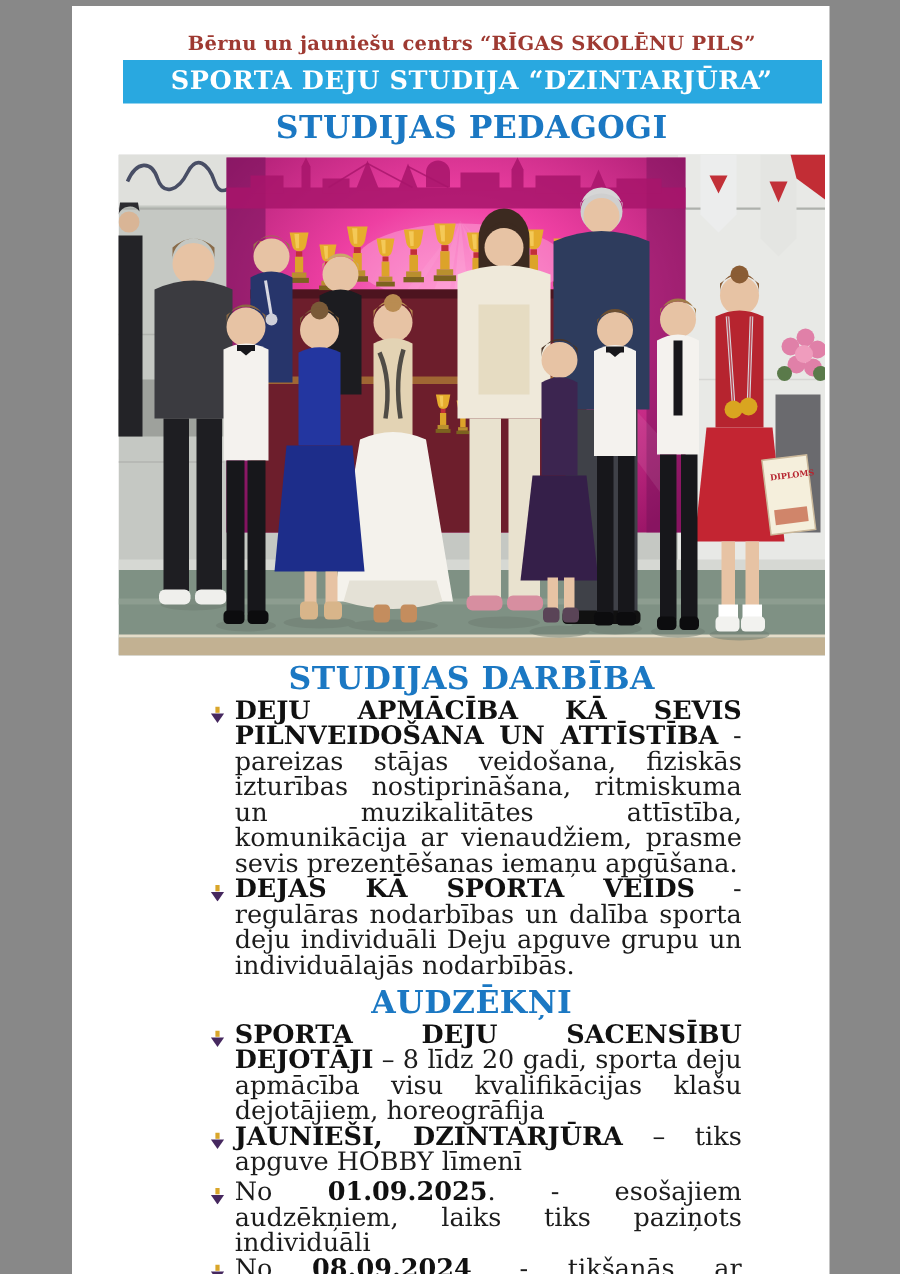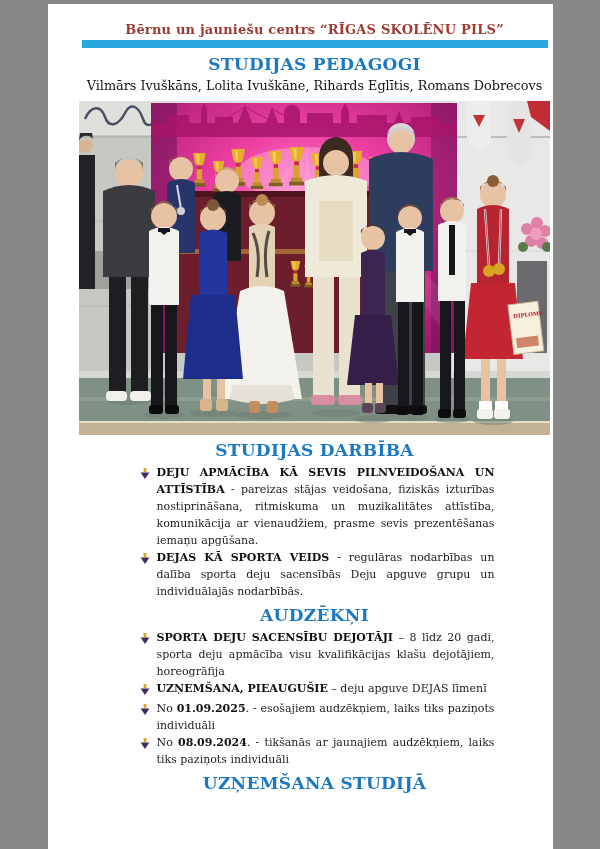--- a/index.html
+++ b/index.html
@@ -11,49 +11,49 @@
   .org-line{
     padding-top:18px;text-align:center;font-size:13px;font-weight:bold;
     color:#9e3a32;line-height:16px;letter-spacing:.2px;
   }
   .banner{
     margin:2px 5px 0 5px;background:#29a8e0;color:#ffffff;
     text-align:center;font-weight:bold;font-size:17px;line-height:21px;
     padding:4px 0 4px 0;letter-spacing:.4px;
   }
   .sec{
-    text-align:center;font-size:17px;font-weight:bold;color:#1b78c3;
+    text-align:center;font-size:21px;font-weight:bold;color:#1b78c3;
     line-height:22px;margin:4px 0 2px 0;letter-spacing:.3px;
   }
   .sec.first{margin-top:5px;}
   .names{
     text-align:center;font-size:12.8px;line-height:17px;margin-top:2px;color:#141414;
   }
   .photo-wrap{width:471px;height:334px;margin:7px auto 3px auto;display:block;}
   ul.bullets{
     list-style:none;margin:3px 0 0 0;padding:0 58px 0 63px;
-    font-size:11px;line-height:17px;text-align:justify;color:#1c1c1c;
+    font-size:17px;line-height:17px;text-align:justify;color:#1c1c1c;
   }
   ul.bullets li{position:relative;padding-left:17px;}
   .bi{position:absolute;left:0;top:3px;width:10px;height:11px;}
   .blead{font-weight:bold;color:#111;}
   b{color:#111;}
 </style>
 </head>
 <body>
 
 <div class="page">
 
   <div class="org-line">Bērnu un jauniešu centrs “RĪGAS SKOLĒNU PILS”</div>
 
   <div class="banner">
+    <div>SPORTA DEJU STUDIJA “DZINTARJŪRA”</div>
   </div>
 
   <div class="sec first">STUDIJAS PEDAGOGI</div>
-  <div class="names">Vilmārs Ivuškāns, Lolita Ivuškāne, Rihards Eglītis, Romans Dobrecovs</div>
 
   <svg class="photo-wrap" viewBox="0 0 471 334" width="471" height="334" xmlns="http://www.w3.org/2000/svg">
     <defs>
       <radialGradient id="pg" cx="50%" cy="40%" r="72%">
         <stop offset="0%" stop-color="#ff8fd0"></stop>
         <stop offset="40%" stop-color="#ee3fa2"></stop>
         <stop offset="100%" stop-color="#9c1668"></stop>
       </radialGradient>
       <g id="tr">
         <path d="M2 0 h12 l-1.5 8 a4.6 5.2 0 0 1 -9 0 z" fill="#e6ad2d"></path>
@@ -328,33 +328,33 @@
 
   <div class="sec">STUDIJAS DARBĪBA</div>
   <ul class="bullets">
     <li><span class="bi"><svg width="10" height="11" viewBox="0 0 10 11">
             <rect x="3.6" y="0" width="2.8" height="4.2" fill="#d9a62a"></rect>
             <path d="M5 11 L0.6 4.6 h8.8 z" fill="#46285f"></path>
           </svg></span><span class="blead">DEJU APMĀCĪBA KĀ SEVIS PILNVEIDOŠANA UN ATTĪSTĪBA</span><span> - pareizas stājas veidošana, fiziskās izturības nostiprināšana, ritmiskuma un muzikalitātes attīstība, komunikācija ar vienaudžiem, prasme sevis prezentēšanas iemaņu apgūšana.</span></li>
     <li><span class="bi"><svg width="10" height="11" viewBox="0 0 10 11">
             <rect x="3.6" y="0" width="2.8" height="4.2" fill="#d9a62a"></rect>
             <path d="M5 11 L0.6 4.6 h8.8 z" fill="#46285f"></path>
-          </svg></span><span class="blead">DEJAS KĀ SPORTA VEIDS</span><span> - regulāras nodarbības un dalība sporta deju sacensībās Deju apguve grupu un individuālajās nodarbībās.</span></li>
+          </svg></span><span class="blead">DEJAS KĀ SPORTA VEIDS</span><span> - regulāras nodarbības un dalība sporta deju individuāli Deju apguve grupu un individuālajās nodarbībās.</span></li>
   </ul>
 
   <div class="sec">AUDZĒKŅI</div>
   <ul class="bullets">
     <li><span class="bi"><svg width="10" height="11" viewBox="0 0 10 11">
             <rect x="3.6" y="0" width="2.8" height="4.2" fill="#d9a62a"></rect>
             <path d="M5 11 L0.6 4.6 h8.8 z" fill="#46285f"></path>
           </svg></span><span class="blead">SPORTA DEJU SACENSĪBU DEJOTĀJI</span><span> – 8 līdz 20 gadi, sporta deju apmācība visu kvalifikācijas klašu dejotājiem, horeogrāfija</span></li>
     <li><span class="bi"><svg width="10" height="11" viewBox="0 0 10 11">
             <rect x="3.6" y="0" width="2.8" height="4.2" fill="#d9a62a"></rect>
             <path d="M5 11 L0.6 4.6 h8.8 z" fill="#46285f"></path>
-          </svg></span><span class="blead">UZŅEMŠANA, PIEAUGUŠIE</span><span> – deju apguve DEJAS līmenī</span></li>
+          </svg></span><span class="blead">JAUNIEŠI, DZINTARJŪRA</span><span> – tiks apguve HOBBY līmenī</span></li>
   </ul>
 
   <ul class="bullets">
     <li><span class="bi"><svg width="10" height="11" viewBox="0 0 10 11">
             <rect x="3.6" y="0" width="2.8" height="4.2" fill="#d9a62a"></rect>
             <path d="M5 11 L0.6 4.6 h8.8 z" fill="#46285f"></path>
           </svg></span><span>No </span><b>01.09.2025</b><span>. - esošajiem audzēkņiem, laiks tiks paziņots individuāli</span></li>
     <li><span class="bi"><svg width="10" height="11" viewBox="0 0 10 11">
             <rect x="3.6" y="0" width="2.8" height="4.2" fill="#d9a62a"></rect>
             <path d="M5 11 L0.6 4.6 h8.8 z" fill="#46285f"></path>

